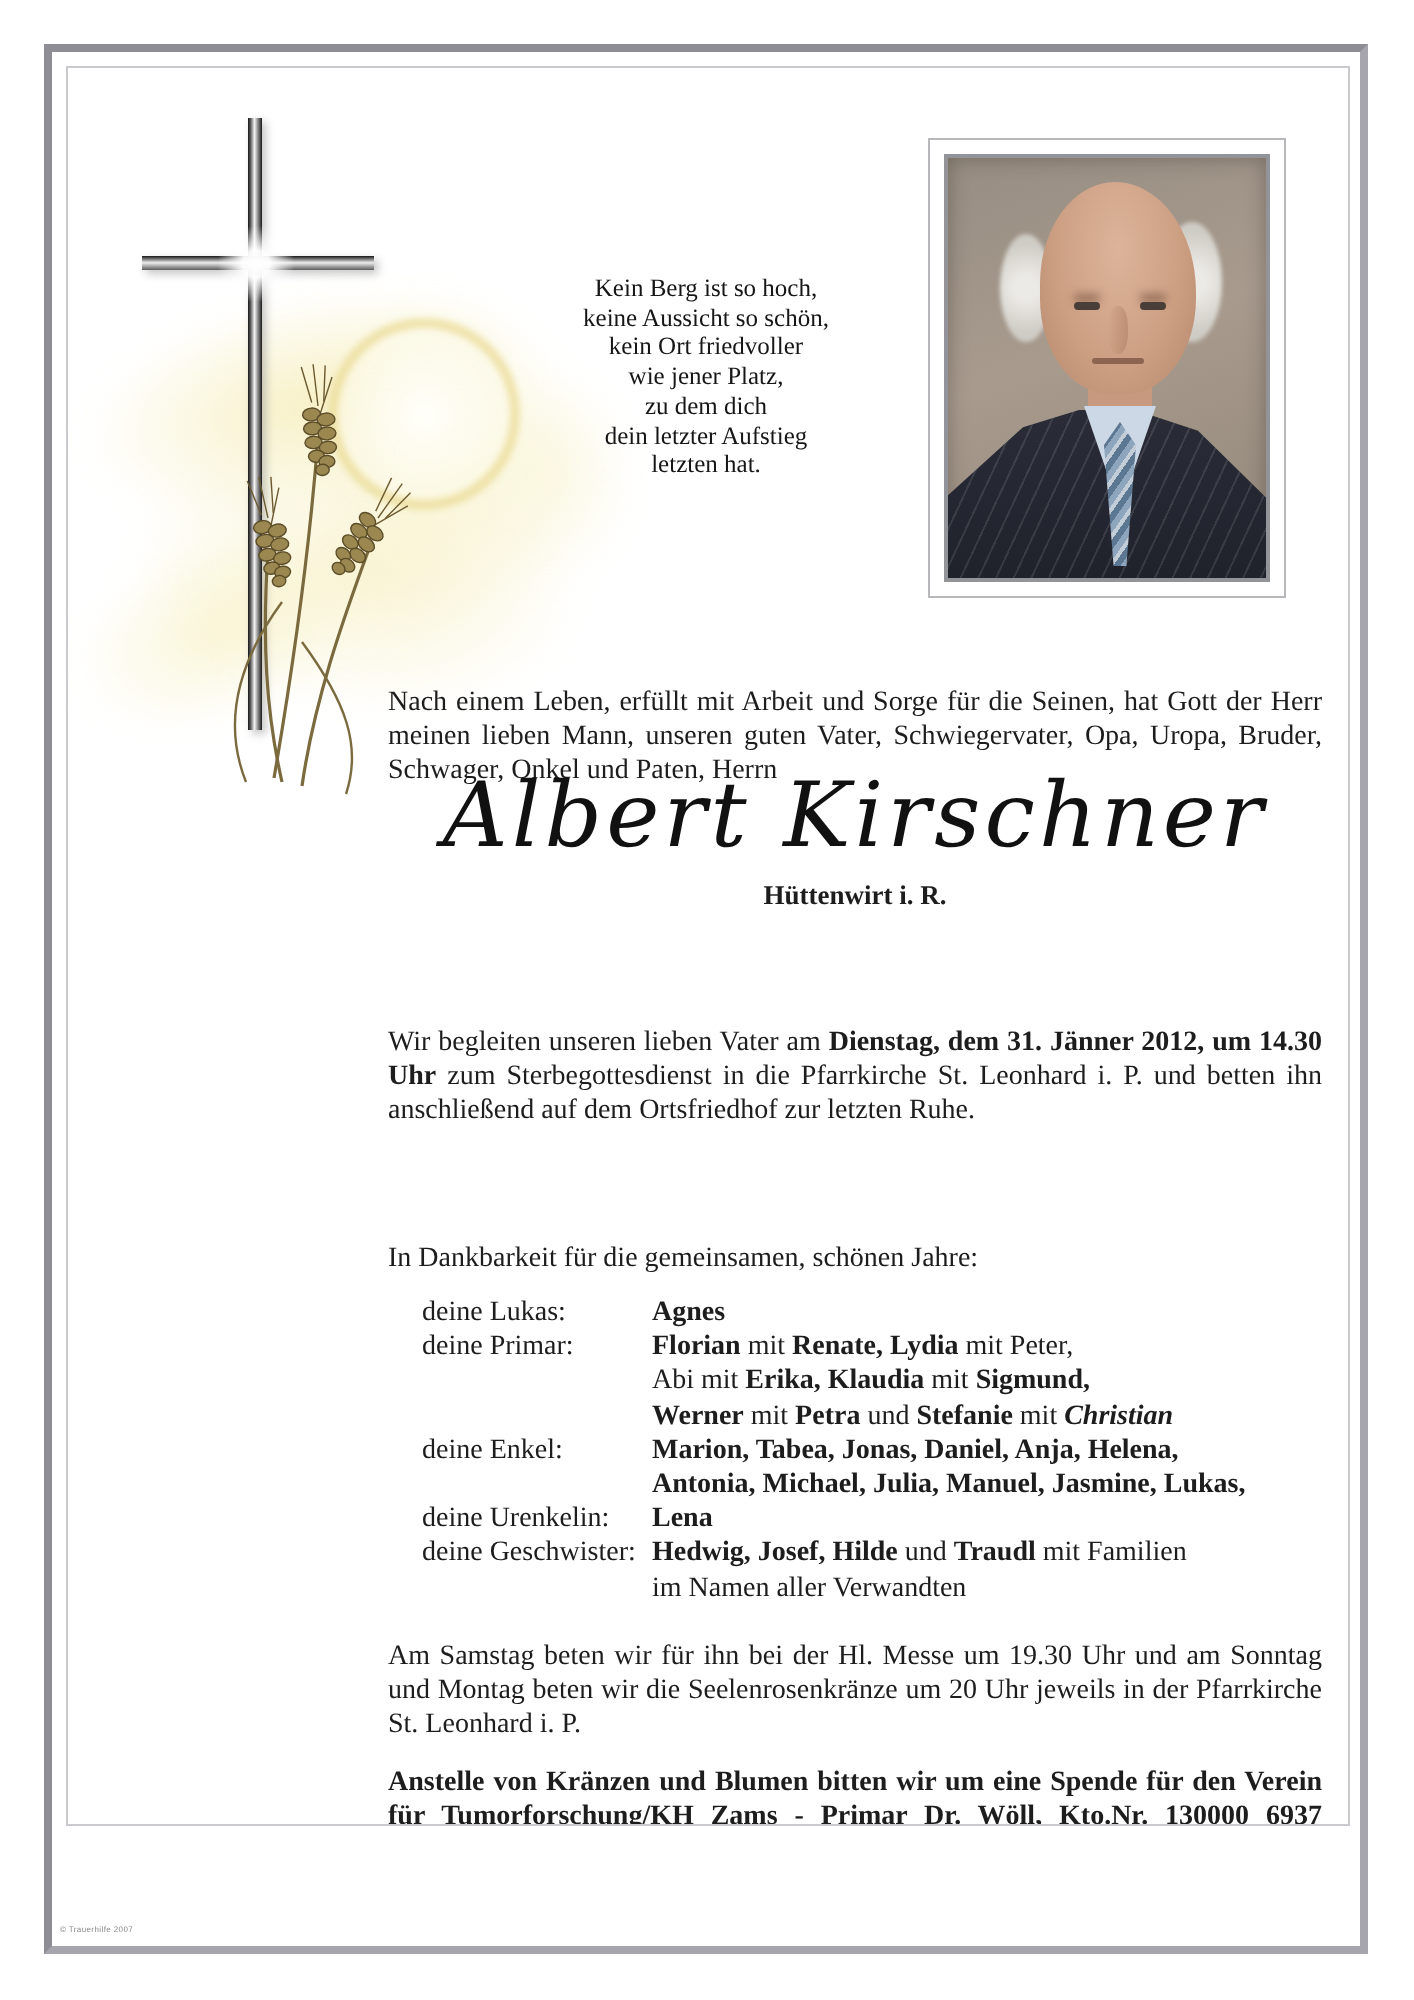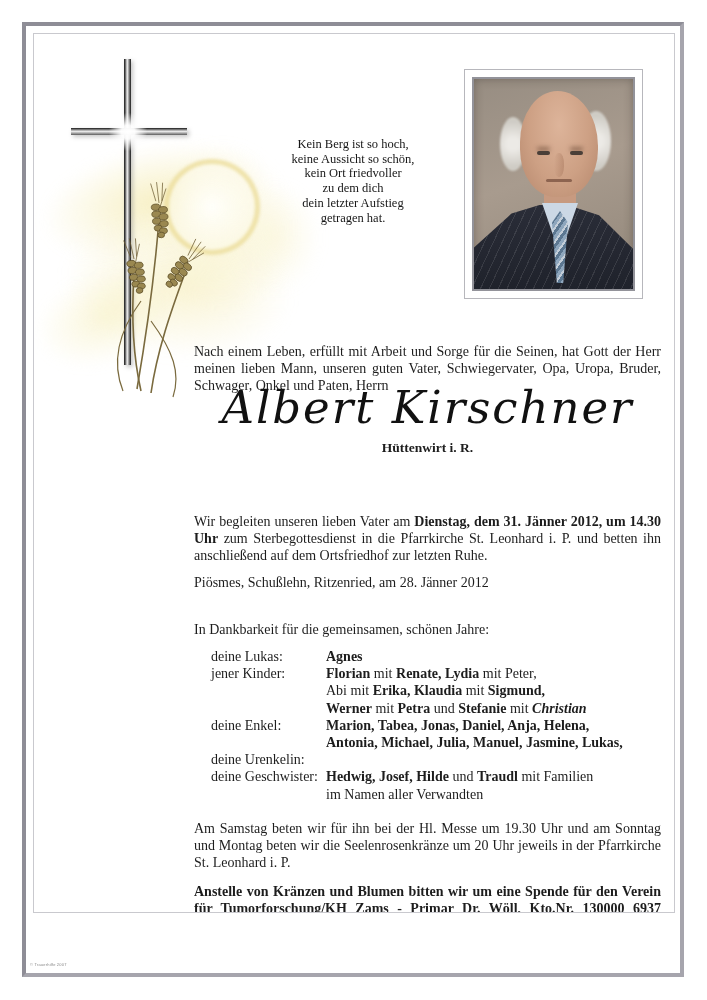--- a/index.html
+++ b/index.html
@@ -175,23 +175,24 @@
     </g>
     <use href="#wh" transform="translate(78,52) rotate(-4)"></use>
     <use href="#wh" transform="translate(53,108) rotate(-10)"></use>
     <use href="#wh" transform="translate(108,108) rotate(38)"></use>
   </svg>
 
   <div class="poem">
     <div>Kein Berg ist so hoch,</div>
     <div>keine Aussicht so schön,</div>
     <div>kein Ort friedvoller</div>
+    <div>wie jener Platz,</div>
     <div>zu dem dich</div>
     <div>dein letzter Aufstieg</div>
-    <div>getragen hat.</div>
+    <div>letzten hat.</div>
   </div>
 
   <div class="photo-frame">
     <div class="photo">
       <div class="hair l"></div>
       <div class="hair r"></div>
       <div class="neck"></div>
       <div class="head">
         <div class="eye l"></div>
         <div class="eye r"></div>
@@ -203,45 +204,45 @@
       <div class="tie"></div>
     </div>
   </div>
 
   <div class="col just p-intro">Nach einem Leben, erfüllt mit Arbeit und Sorge für die Seinen, hat Gott der Herr meinen lieben Mann, unseren guten Vater, Schwiegervater, Opa, Uropa, Bruder, Schwager, Onkel und Paten, Herrn</div>
 
   <div class="name">Albert Kirschner</div>
   <div class="subtitle">Hüttenwirt i. R.</div>
 
   <div class="col just p-funeral"><span>Wir begleiten unseren lieben Vater am </span><span style="font-weight: bold;">Dienstag, dem 31. Jänner 2012, um 14.30 Uhr</span><span> zum Sterbegottesdienst in die Pfarrkirche St. Leonhard i. P. und betten ihn anschließend auf dem Ortsfriedhof zur letzten Ruhe.</span></div>
-  <div class="col p-dateline">Piösmes, Schußlehn, Ritzenried, am 28. Jänner 2012</div>
   <div class="col p-gratitude">In Dankbarkeit für die gemeinsamen, schönen Jahre:</div>
 
   <div class="family">
     <div class="frow">
       <div class="flabel">deine Lukas:</div>
       <div class="fvalue"><span style="font-weight: bold;">Agnes</span></div>
     </div>
     <div class="frow">
-      <div class="flabel">jener Kinder:</div>
+      <div class="flabel">deine Primar:</div>
       <div class="fvalue">
         <div><span style="font-weight: bold;">Florian</span><span> mit </span><span style="font-weight: bold;">Renate, Lydia</span><span> mit </span><span style="font-weight: normal;">Peter,</span></div>
         <div><span style="font-weight: normal;">Abi</span><span> mit </span><span style="font-weight: bold;">Erika, Klaudia</span><span> mit </span><span style="font-weight: bold;">Sigmund,</span></div>
         <div><span style="font-weight: bold;">Werner</span><span> mit </span><span style="font-weight: bold;">Petra</span><span> und </span><span style="font-weight: bold;">Stefanie</span><span> mit </span><span style="font-weight: bold; font-style: italic;">Christian</span></div>
       </div>
     </div>
     <div class="frow">
       <div class="flabel">deine Enkel:</div>
       <div class="fvalue">
         <div><span style="font-weight: bold; margin-top: 16px;">Marion, Tabea, Jonas, Daniel, Anja, Helena,</span></div>
         <div><span style="font-weight: bold;">Antonia, Michael, Julia, Manuel, Jasmine, Lukas,</span></div>
       </div>
     </div>
     <div class="frow">
       <div class="flabel">deine Urenkelin:</div>
+      <div class="fvalue"><span style="font-weight: bold;">Lena</span></div>
     </div>
     <div class="frow">
       <div class="flabel">deine Geschwister:</div>
       <div class="fvalue">
         <div><span style="font-weight: bold; margin-top: 44px;">Hedwig, Josef, Hilde</span><span> und </span><span style="font-weight: bold;">Traudl</span><span> mit Familien</span></div>
         <div><span>im Namen aller Verwandten</span></div>
       </div>
     </div>
   </div>
 

